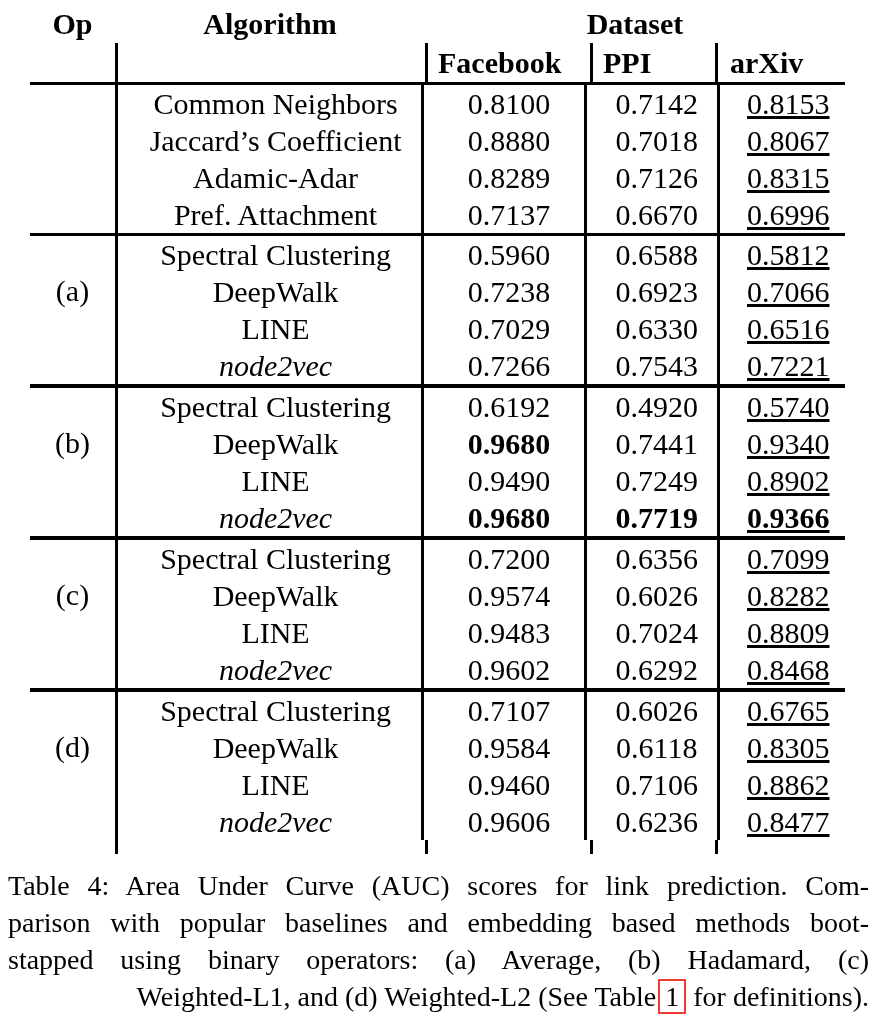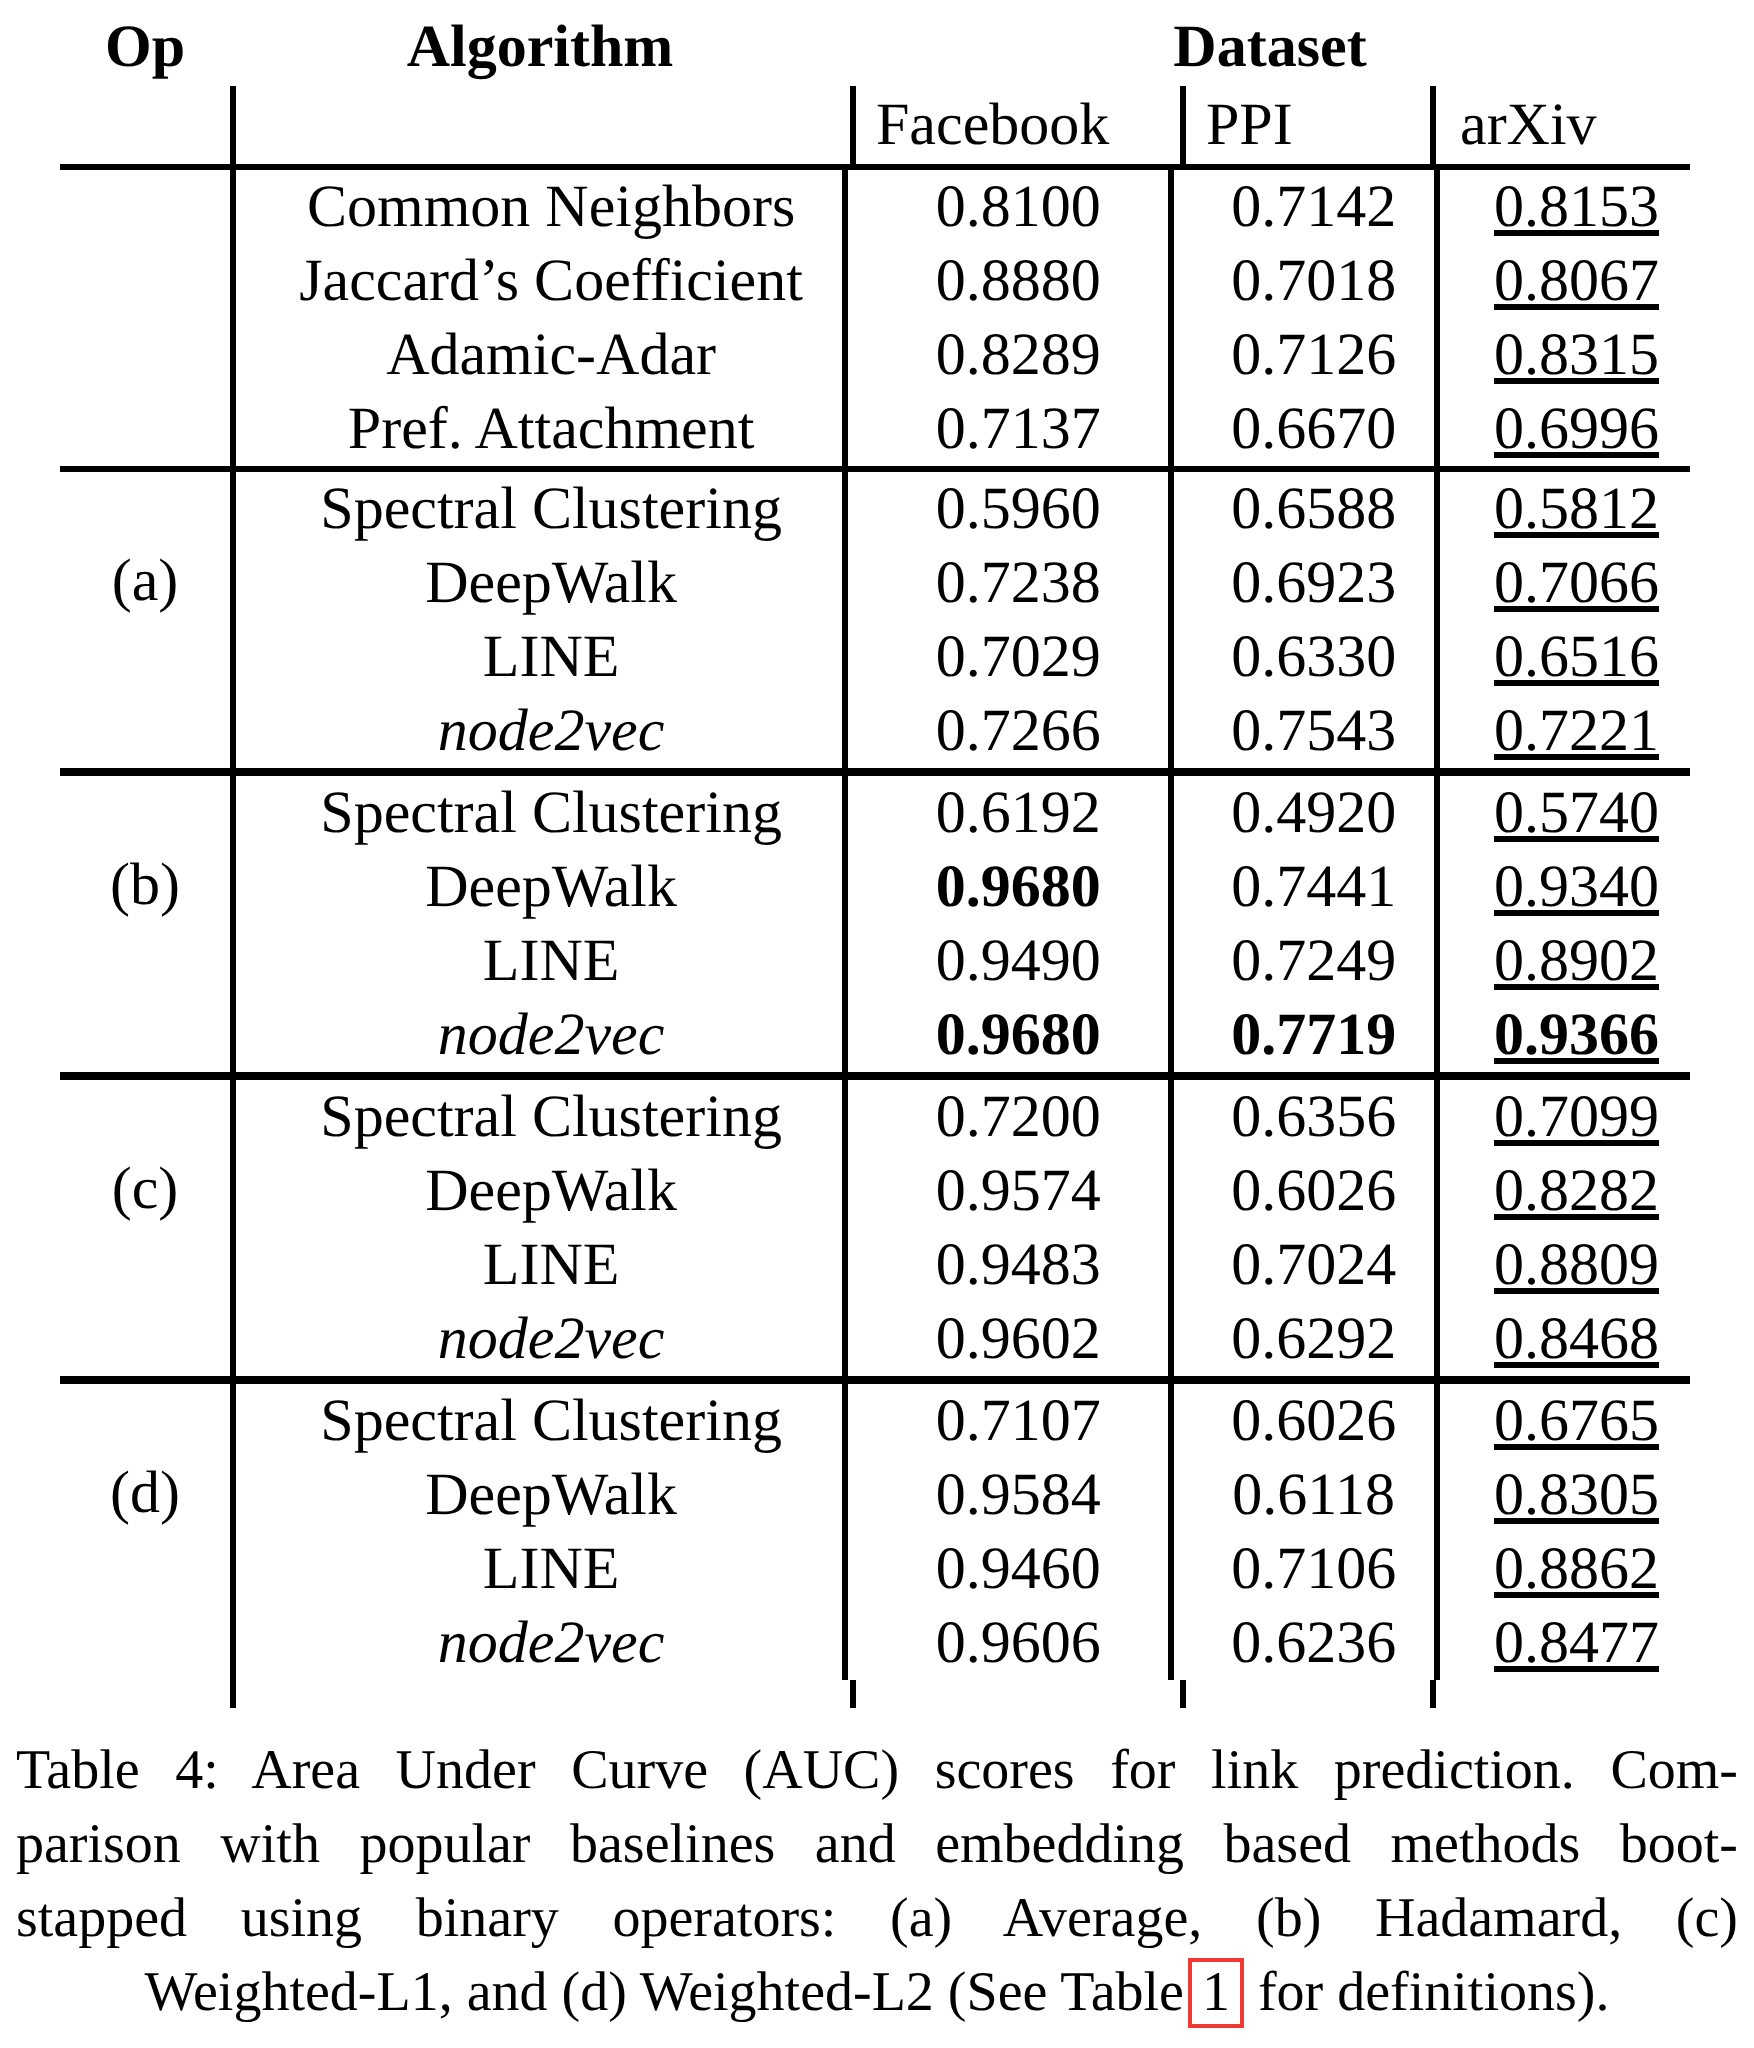--- a/index.html
+++ b/index.html
@@ -16,21 +16,21 @@
     margin: 5px 0 0 30px;
     font-size: 30px;
   }
   .hrow { display: flex; }
   .h1 { height: 38px; }
   .h1 .c { line-height: 38px; text-align: center; font-weight: bold; }
   .c-op1  { width: 85px; }
   .c-alg1 { width: 310px; }
   .c-ds1  { width: 420px; }
   .h2 { height: 39px; }
-  .h2 .c { line-height: 40px; border-left: 3px solid #000; }
+  .h2 .c { line-height: 40px; border-left: 3px solid #000; font-weight: bold; }
   .c-op2 { width: 85px;  border-left: none !important; }
   .c-fb2 { width: 165px; padding-left: 10px; }
   .c-pp2 { width: 125px; padding-left: 10px; }
   .c-ax2 { width: 130px; padding-left: 12px; }
   .c-alg2 { width: 310px; }
   .hrule { height: 3px; background: #000; }
   .hrule.thick { height: 4px; }
   .group { display: flex; }
   .op-cell {
     width: 85px; display: flex;
@@ -49,21 +49,21 @@
   .tail { display: flex; height: 14px; margin-left: 85px; }
   .tail .tcell { border-left: 3px solid #000; height: 14px; }
   .t-alg { width: 310px; } .t-fb { width: 165px; } .t-pp { width: 125px; } .t-ax { width: 130px; }
   .caption {
     width: 861px;
     margin: 13px 8px 0 8px;
     font-size: 28px;
     line-height: 37px;
   }
   .cap-line.just { text-align: justify; text-align-last: justify; }
-  .cap-line.last { text-align: center; }
+  .cap-line.last { text-align: right; }
   .tref {
     display: inline-block;
     border: 2px solid #ee3a31;
     padding: 0 5px;
     line-height: 31px;
     margin-left: 2px;
   }
 </style>
 </head>
 <body>

